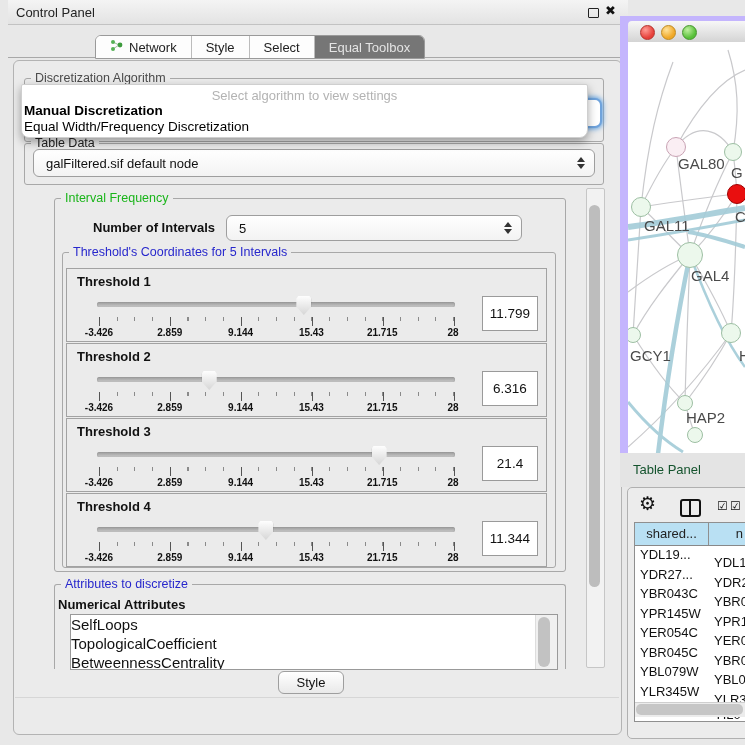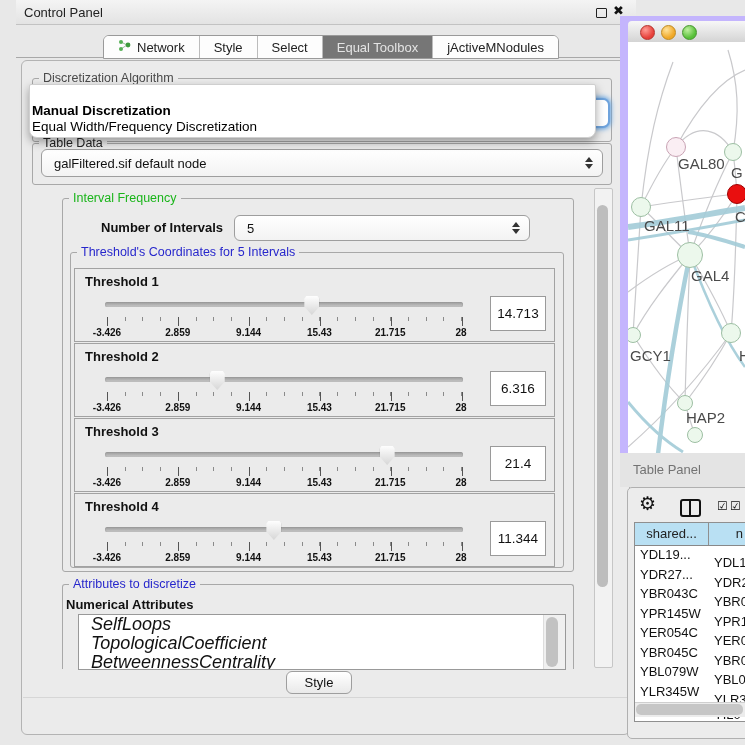--- a/index.html
+++ b/index.html
@@ -1,20 +1,20 @@
 <!DOCTYPE html>
 <html><head>
 <meta charset="utf-8">
 <style>
   html,body{margin:0;padding:0;}
   #stage{position:relative;width:745px;height:745px;background:#e8e8e8;
          font-family:"Liberation Sans","DejaVu Sans",sans-serif;overflow:hidden;
          -webkit-font-smoothing:antialiased;}
   
-  #cp{position:absolute;left:16px;top:0;width:620px;height:745px;background:#e8e8e8;}
+  #cp{position:absolute;left:8px;top:0;width:620px;height:745px;background:#e8e8e8;}
   #cp-titlebar{position:absolute;left:0;top:0;width:620px;height:24px;
     background:linear-gradient(#f4f4f4,#e3e3e3);border-bottom:1px solid #c2c2c2;}
   #cp-title{position:absolute;left:8px;top:5px;font-size:13px;color:#222;}
   #float-icon{position:absolute;left:580px;top:8px;width:9px;height:8px;border:1.5px solid #222;border-radius:1px;}
   #close-icon{position:absolute;left:597px;top:3px;font-size:13px;font-weight:bold;color:#111;font-family:"DejaVu Sans",sans-serif;}
   #tabline{position:absolute;left:0;top:57px;width:620px;height:1px;background:#a8a8a8;}
   #toptabs{position:absolute;left:87px;top:35px;height:22px;display:flex;z-index:2;
     border:1px solid #9a9a9a;border-radius:6px 6px 0 0;background:#fff;overflow:hidden;}
   .ttab{display:flex;align-items:center;justify-content:center;font-size:13px;color:#222;
     border-right:1px solid #bcbcbc;padding:0 14px;background:#fdfdfd;}
@@ -73,21 +73,21 @@
   .mt{position:absolute;top:0;width:1px;height:9px;background:#555;}
   .tl{position:absolute;top:31px;transform:translateX(-50%);font-size:10px;font-weight:bold;color:#111;white-space:nowrap;}
   .valbox{position:absolute;left:415px;top:27px;width:54px;height:33px;background:#fff;
     border:1px solid #9a9a9a;font-size:13.5px;color:#111;text-align:center;line-height:33px;}
   
   #grp-attr{left:46px;top:584px;width:510px;height:84px;border-bottom:none;border-radius:3px 3px 0 0;}
   #grp-attr>.legend{color:#2727cc;}
   #lbl-numattr{position:absolute;left:50px;top:597px;font-size:13px;font-weight:bold;color:#111;}
   #attr-list{position:absolute;left:62px;top:614px;width:486px;height:54px;background:#fff;
     border:1px solid #999;overflow:hidden;}
-  #attr-list .li{padding-left:12px;font-size:18px;color:#111;line-height:19px;white-space:nowrap;font-style:italic;}
+  #attr-list .li{font-size:15px;color:#111;line-height:19px;white-space:nowrap;}
   #attr-sb-track{position:absolute;left:464px;top:0;width:22px;height:54px;background:#f0f0f0;border-left:1px solid #ddd;}
   #attr-sb{position:absolute;left:467px;top:2px;width:12px;height:50px;background:#c2c2c2;border-radius:6px;}
   
   #apply-btn{position:absolute;left:270px;top:671px;width:64px;height:21px;
     background:linear-gradient(#fff,#e9e9e9);border:1px solid #9e9e9e;border-radius:6px;
     font-size:13px;color:#111;text-align:center;line-height:21px;}
   #divider{position:absolute;left:7px;top:697px;width:604px;height:1px;background:#d6d6d6;}
   #bottabs{position:absolute;left:146px;top:704px;height:23px;display:flex;
     border:1px solid #9a9a9a;border-radius:7px;background:#fff;overflow:hidden;}
   .btab{display:flex;align-items:center;justify-content:center;font-size:13px;color:#222;
@@ -103,21 +103,21 @@
   #tl-red{left:12px;background:radial-gradient(circle at 35% 30%,#ff9b94,#e6403a 65%);border:1px solid #b5312c;}
   #tl-yellow{left:33px;background:radial-gradient(circle at 35% 30%,#ffe39a,#f0a827 65%);border:1px solid #c08a1e;}
   #tl-green{left:54px;background:radial-gradient(circle at 35% 30%,#c0f0a0,#58c03a 65%);border:1px solid #44962c;}
   #net-canvas{position:absolute;left:8px;top:26px;right:0;height:412px;background:#fff;overflow:hidden;}
   .node{position:absolute;border-radius:50%;background:#ecf8ec;border:1.5px solid #9dbfa3;box-sizing:border-box;}
   .node.pink{background:#faeef3;border-color:#c9a3b4;}
   .node.red{background:#e90f0f;border-color:#a00000;}
   .nlabel{position:absolute;font-size:15px;color:#4a4a4a;white-space:nowrap;}
   
   #tp-header{position:absolute;left:620px;top:453px;width:125px;height:34px;background:#e4e4e4;}
-  #tp-title{position:absolute;left:13px;top:9px;font-size:13px;color:#737373;}
+  #tp-title{position:absolute;left:13px;top:9px;font-size:13px;color:#14532d;}
   #tp-body{position:absolute;left:627px;top:487px;width:118px;height:250px;background:#ececec;
     border:1px solid #b0b0b0;border-radius:5px 0 0 5px;}
   #gear{position:absolute;left:11px;top:4px;font-size:19px;color:#111;font-family:"DejaVu Sans",sans-serif;}
   #colicon{position:absolute;left:52px;top:11px;width:17px;height:14px;border:2px solid #111;border-radius:3px;}
   #colicon::after{content:"";position:absolute;left:7px;top:0;width:2px;height:14px;background:#111;}
   .cbicon{position:absolute;top:11px;font-size:12px;color:#111;font-family:"DejaVu Sans",sans-serif;}
   #tp-table{position:absolute;left:6px;top:34px;width:111px;height:198px;background:#fff;
     border:1px solid #8f8f8f;border-right:none;overflow:hidden;}
   #tp-headrow{position:absolute;left:0;top:0;width:100%;height:22px;background:#b9e0f3;border-bottom:1px solid #888;}
   #tp-h1{position:absolute;left:0;top:0;width:73px;height:22px;border-right:1px solid #8f8f8f;
@@ -158,33 +158,31 @@
       </div>
       <div class="ttab">
         <span>Style</span>
       </div>
       <div class="ttab">
         <span>Select</span>
       </div>
       <div class="ttab sel">
         <span>Equal Toolbox</span>
       </div>
-      <div class="ttab">
-        <span>jActiveMNodules</span>
-      </div>
     </div>
 
     <div id="content"></div>
 
     <div class="grp" id="grp-algo">
       <span class="legend">Discretization Algorithm</span>
     </div>
     <div id="algo-combo-frag"></div>
 
     <div id="popup">
+      <div class="ph">Select algorithm to view settings</div>
       <div class="it1">Manual Discretization</div>
       <div class="it2">Equal Width/Frequency Discretization</div>
     </div>
 
     <div class="grp" id="grp-tabledata">
       <span class="legend">Table Data</span>
     </div>
     <div class="combo" id="combo-tabledata">
       <span class="cv">galFiltered.sif default node</span>
       <span class="spin">
@@ -226,21 +224,21 @@
             <span class="mt" style="left:80%"></span>
             <span class="mt" style="left:100%"></span>
         </div>
         <span class="tl" style="left:0">-3.426</span>
         <span class="tl" style="left:20%">2.859</span>
         <span class="tl" style="left:40%">9.144</span>
         <span class="tl" style="left:60%">15.43</span>
         <span class="tl" style="left:80%">21.715</span>
         <span class="tl" style="left:100%">28</span>
       </div>
-      <div class="valbox">14.713</div>
+      <div class="valbox">11.799</div>
     </div>
 
     <div class="thr" style="top:343px">
       <span class="tlabel">Threshold 2</span>
       <div class="sl-zone">
         <div class="track"></div>
         <div class="thumb" style="left: calc(31% - 7px);"></div>
         <div class="ticks">
           <span class="mt" style="left:0"></span>
             <span class="mt" style="left:20%"></span>

